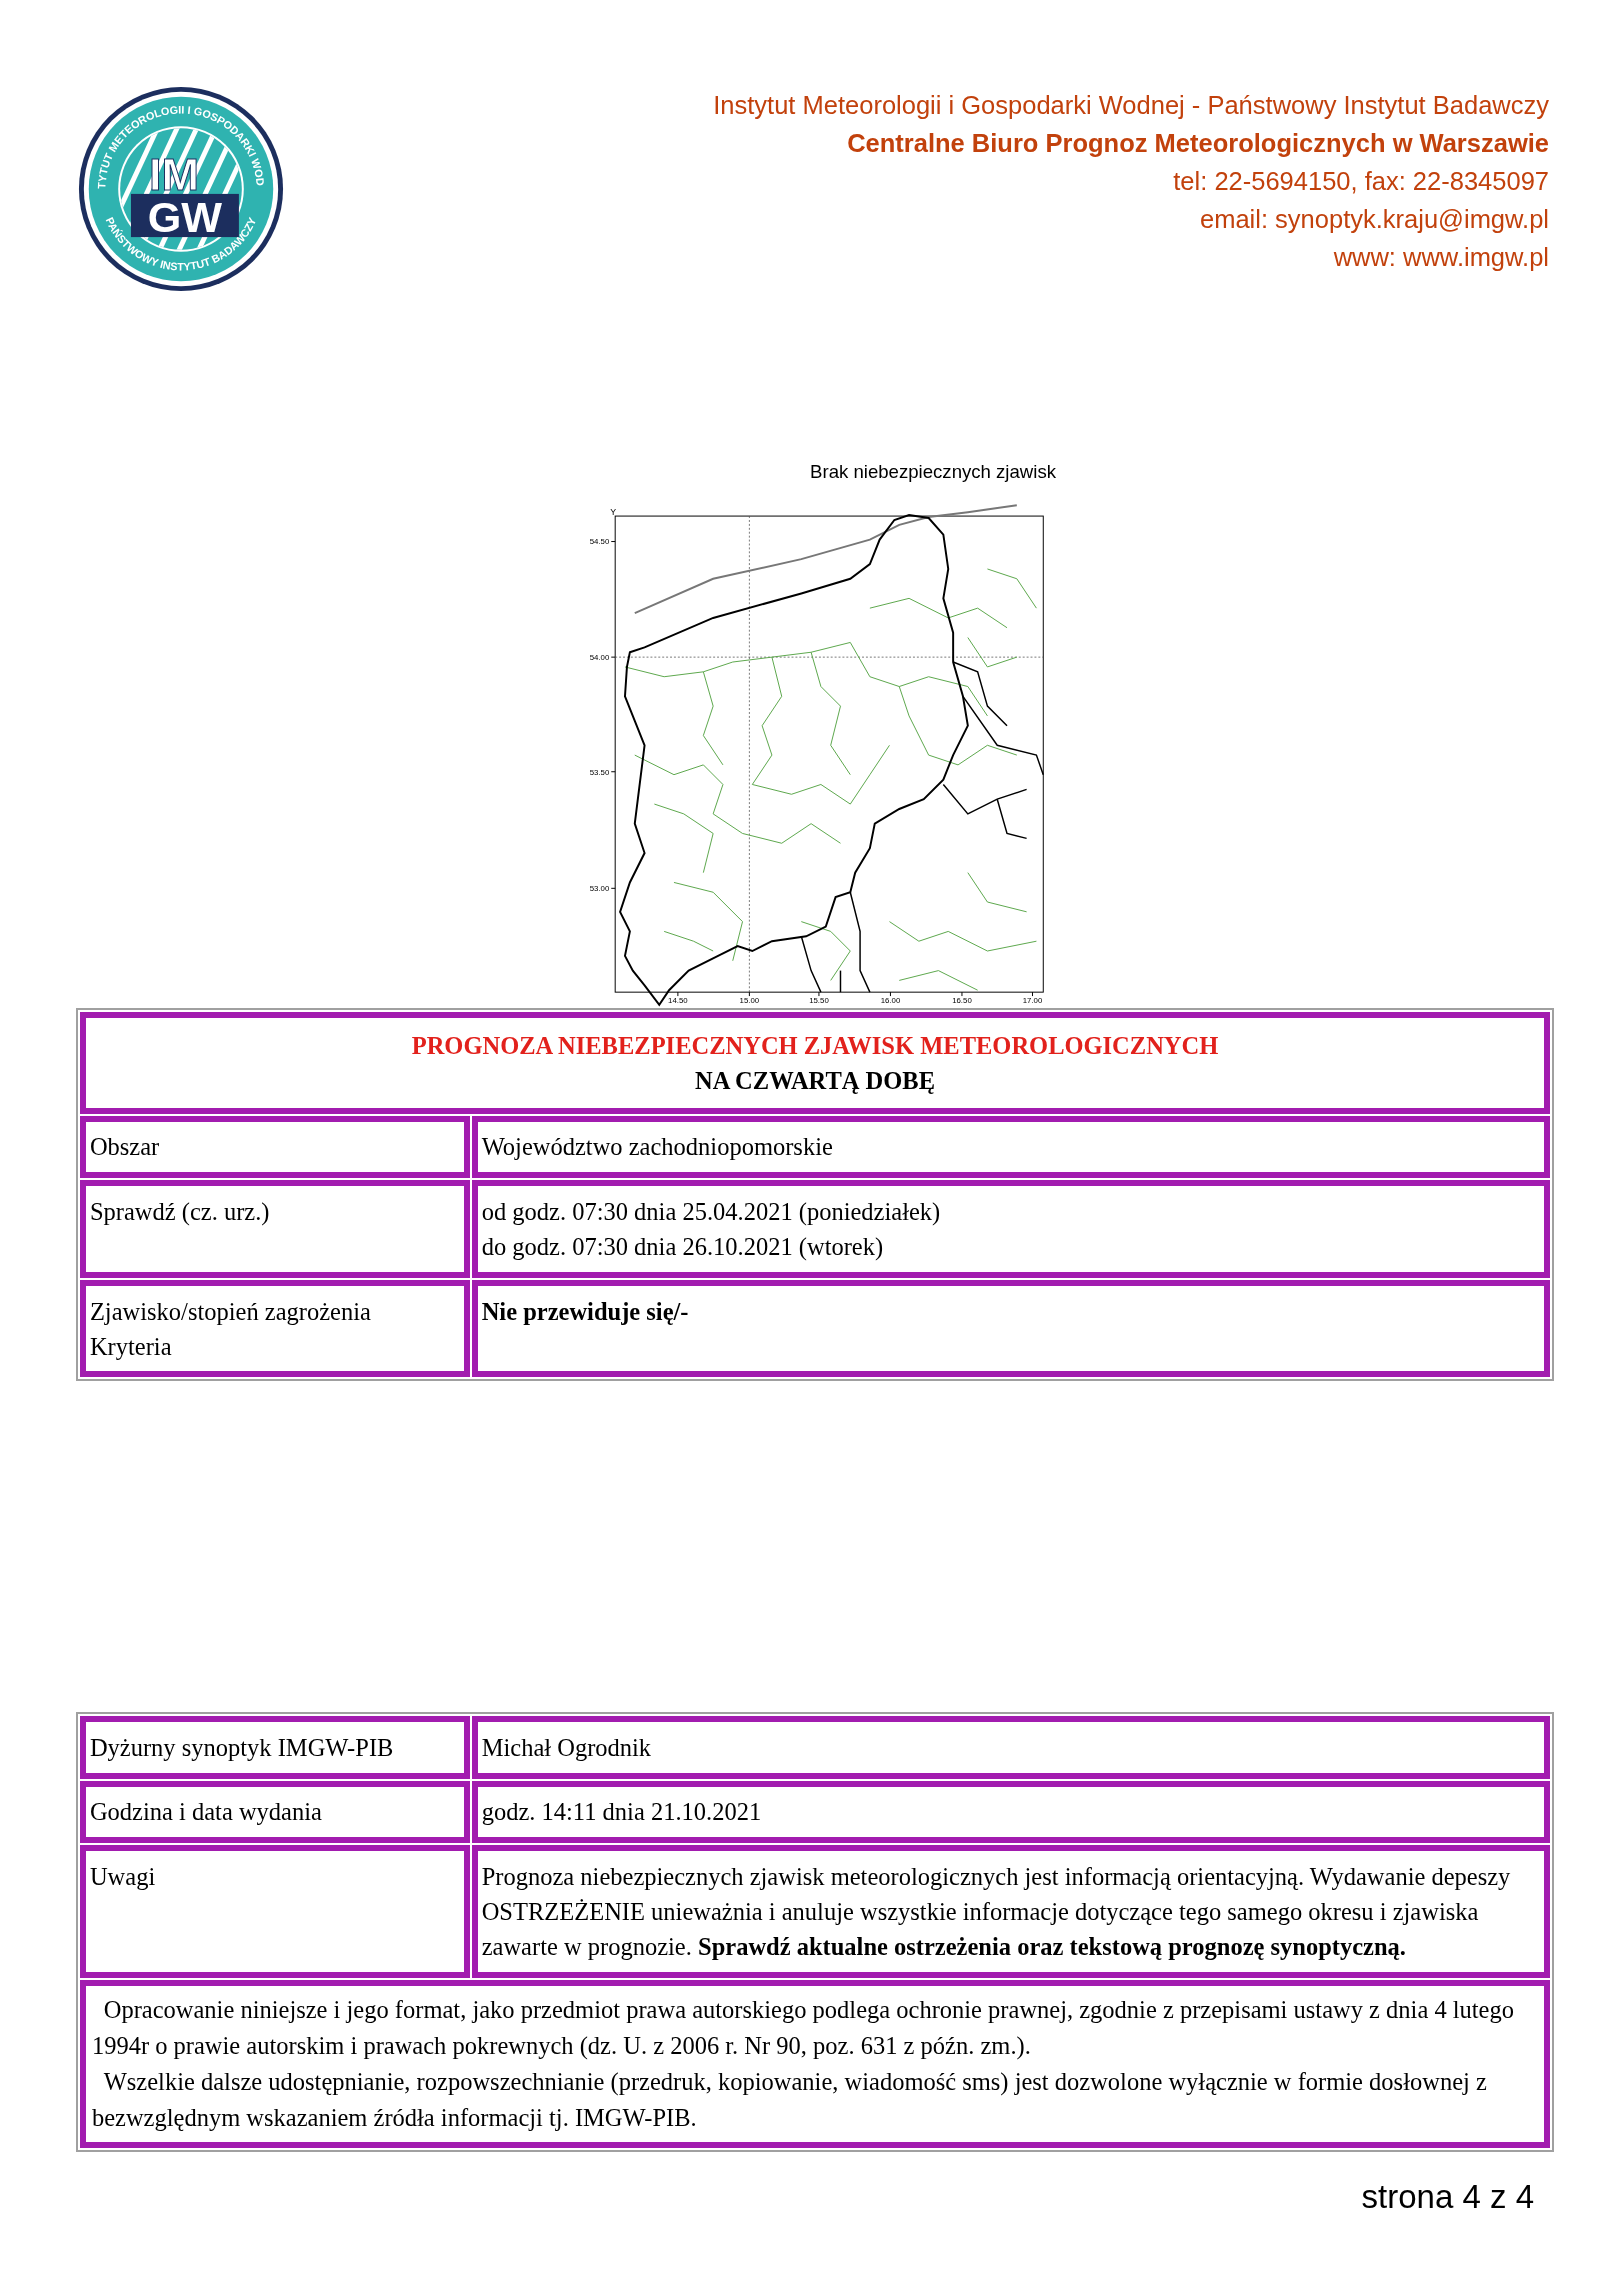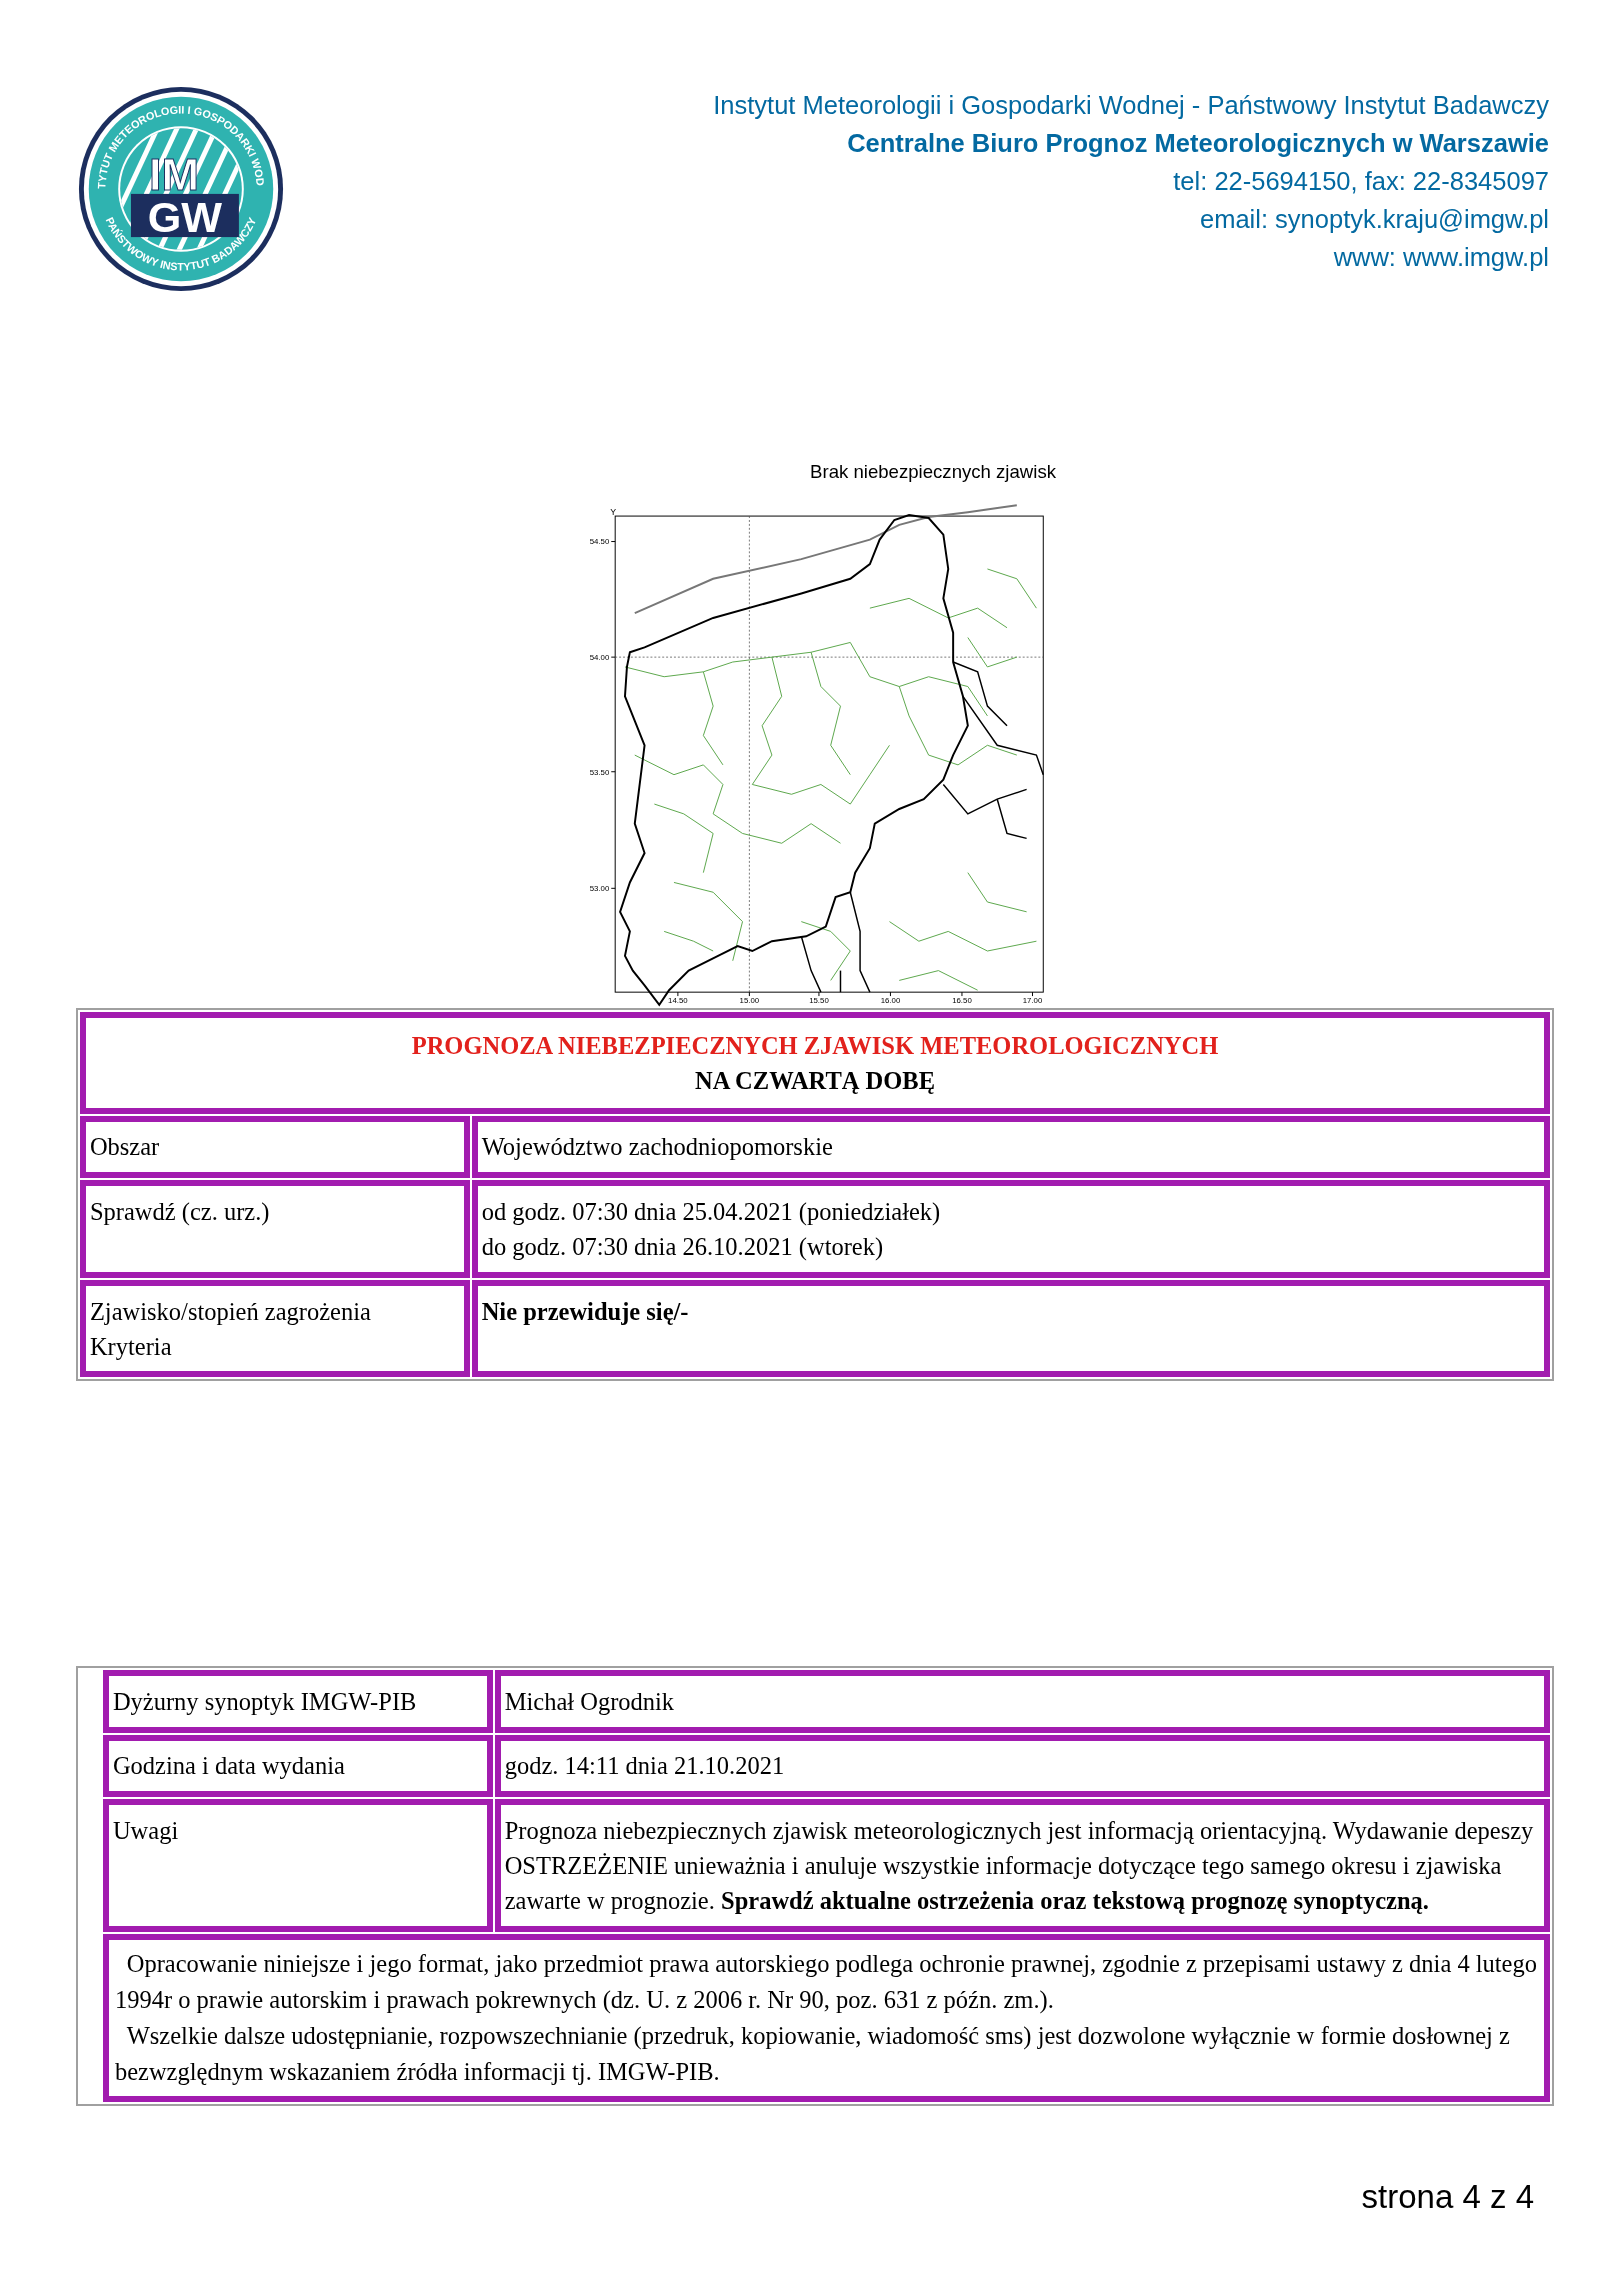--- a/index.html
+++ b/index.html
@@ -1,30 +1,30 @@
 <!DOCTYPE html>
 <html><head>
 <meta charset="utf-8">
 <style>
   html, body { margin: 0; padding: 0; background: #ffffff; }
   body { width: 1620px; height: 2293px; position: relative; font-family: "Liberation Serif", serif; color: #000; overflow: hidden; }
 
   .logo { position: absolute; left: 76px; top: 84px; width: 210px; height: 210px; }
 
-  .header { position: absolute; right: 71px; top: 86px; text-align: right; font-family: "Liberation Sans", sans-serif; font-size: 25.5px; line-height: 38px; color: #0369a1; }
+  .header { position: absolute; right: 71px; top: 86px; text-align: right; font-family: "Liberation Sans", sans-serif; font-size: 25.5px; line-height: 38px; color: #c2410c; }
   .header .bold { font-weight: bold; }
 
   .map-wrap { position: absolute; left: 576px; top: 461px; width: 480px; height: 549px; }
   .map-title { position: absolute; left: 0; top: 0; width: 480px; text-align: right; font-family: "Liberation Sans", sans-serif; font-size: 18.6px; color: #000; }
 
   table.report { position: absolute; left: 76px; border-collapse: separate; border-spacing: 2px; border: 2px solid #a0a0a0; width: 1478px; font-size: 24.5px; }
   table.report td { border: 6px solid #a21caf; vertical-align: top; padding: 7.8px 3.9px; line-height: 35px; }
   table.report td.lbl { width: 370px; font-weight: normal; }
   .t1 { top: 1008px; }
-  .t2 { top: 1666px; padding-left: 23px; }
+  .t2 { top: 1712px; }
   .title-cell { text-align: center; font-weight: bold; padding: 9.8px 3.9px !important; }
   .title-red { color: #e2211c; }
   .footer-note { padding: 5.9px 5.9px !important; line-height: 36px !important; }
   .page-num { position: absolute; right: 86px; top: 2178px; font-family: "Liberation Sans", sans-serif; font-size: 33px; }
 </style>
 </head>
 <body>
 
 <svg class="logo" viewBox="0 0 214 214">
   <defs>

